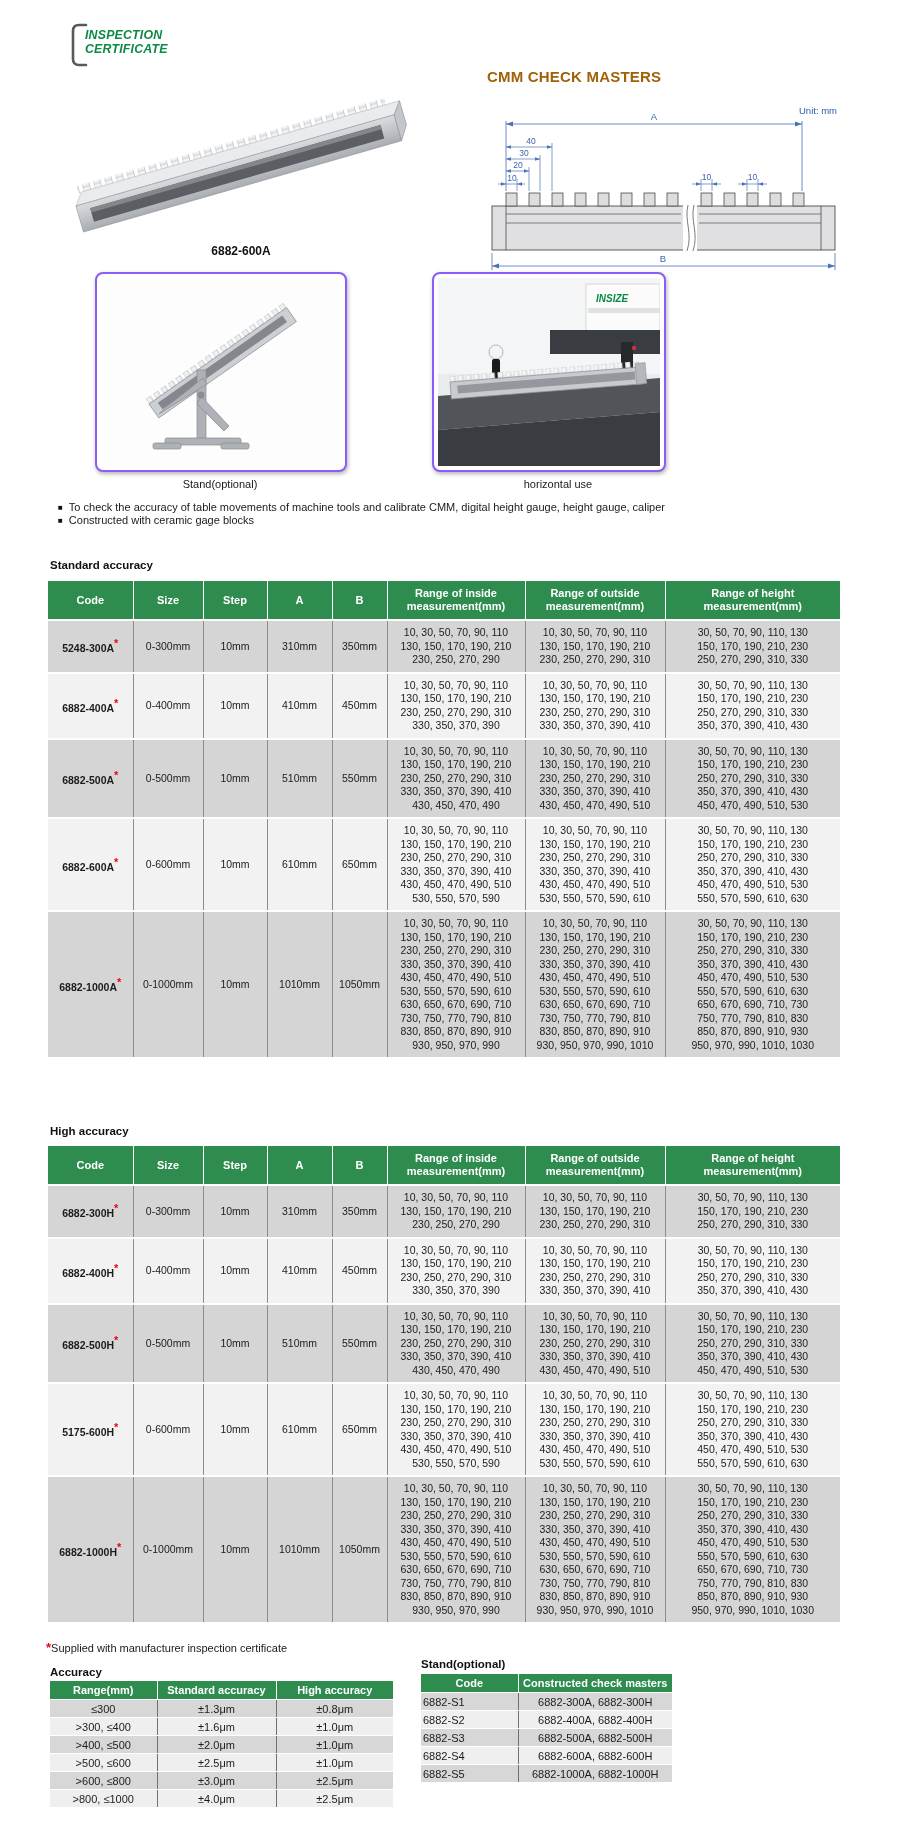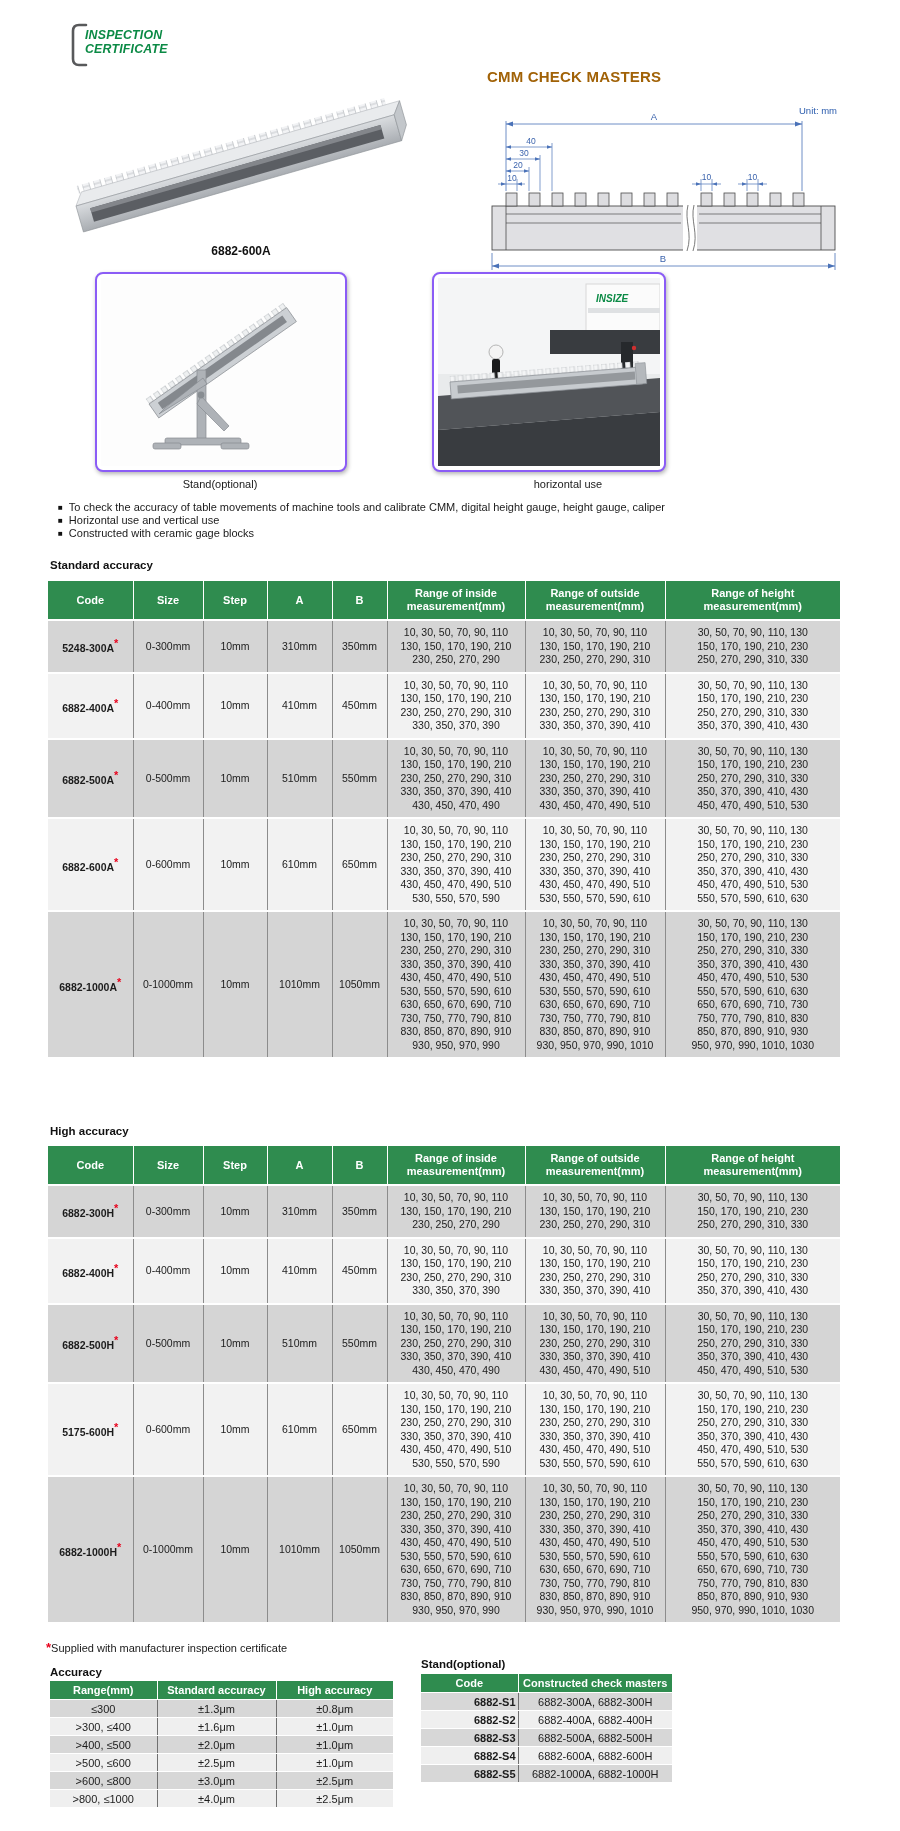--- a/index.html
+++ b/index.html
@@ -21,21 +21,21 @@
   .drawing{position:absolute;left:425px;top:83px;}
   .drawing text{font-family:"Liberation Sans","DejaVu Sans",sans-serif;}
 
   
   .photo-frame{position:absolute;background:#fff;border:2px solid #8b5cf6;border-radius:8px;
                box-shadow:1px 2px 4px rgba(0,0,0,.3);padding:4px;}
   .frame-left{left:95px;top:272px;width:240px;height:188px;}
   .frame-right{left:432px;top:272px;width:222px;height:188px;}
   .photo-caption{position:absolute;top:478px;text-align:center;font-size:11px;color:#1a1a1a;}
   .cap-left{left:95px;width:250px;}
-  .cap-right{left:452px;width:232px;}
+  .cap-right{left:442px;width:232px;}
 
   
   .features{position:absolute;left:58px;top:501px;font-size:11px;line-height:12px;color:#1a1a1a;}
   .feat{white-space:nowrap;}
   .bullet{font-size:8px;vertical-align:1px;margin-right:6px;color:#111;}
 
   .sec-heading{position:absolute;font-size:11.5px;font-weight:bold;color:#111;}
 
   
   table{border-collapse:collapse;table-layout:fixed;}
@@ -59,21 +59,21 @@
   
   .small-tbl{position:absolute;font-size:11px;}
   .small-tbl th{background:#2f8c4f;color:#fff;font-weight:bold;padding:3px 2px;border-bottom:1px solid #fff;}
   .small-tbl th + th{border-left:1px solid #fff;}
   .small-tbl td{text-align:center;padding:2.5px 2px;border-bottom:1px solid #fff;}
   .small-tbl td + td{border-left:1px solid #707070;}
   .small-tbl tr.rd td{background:#d7d7d7;}
   .small-tbl tr.rl td{background:#efefef;}
   .acc-tbl{left:50px;top:1681px;width:343px;}
   .stand-tbl{left:421px;top:1674px;width:251px;}
-  .stand-tbl td.scode{font-weight:bold;text-align:right;padding-left:26px;}
+  .stand-tbl td.scode{font-weight:normal;text-align:left;padding-left:2px;}
 </style>
 </head>
 <body>
 
 <div id="page">
 
   <svg class="logo-mark" width="18" height="44" viewBox="0 0 18 44">
     <path d="M16,2 L9,2 Q3,2 3,8 L3,36 Q3,42 9,42 L16,42" fill="none" stroke="#58595b" stroke-width="2.6" stroke-linecap="round"></path>
   </svg>
   <div class="logo-text">
@@ -250,21 +250,20 @@
         <rect x="0" y="0" width="192" height="17" fill="#c7cbcf" stroke="#8a8f94" stroke-width="0.7"></rect>
         <rect x="7" y="4" width="178" height="8" fill="#94989c"></rect>
         <rect x="186" y="-4" width="10" height="21" fill="#b4b8bc" stroke="#8a8f94" stroke-width="0.6"></rect>
       </g>
     </svg>
   </div>
   <div class="photo-caption cap-right">horizontal use</div>
 
   <div class="features">
     <div class="feat"><span class="bullet">■</span><span>To check the accuracy of table movements of machine tools and calibrate CMM, digital height gauge, height gauge, caliper</span></div>
-    <div class="feat"><span class="bullet">■</span><span>Horizontal use and vertical use</span></div>
     <div class="feat"><span class="bullet">■</span><span>Constructed with ceramic gage blocks</span></div>
   </div>
 
   <div class="sec-heading" style="left:50px;top:559px;">Standard accuracy</div>
   <table class="spec" style="top:581px;">
     <colgroup>
         <col style="width:85px">
         <col style="width:70px">
         <col style="width:64px">
         <col style="width:65px">

